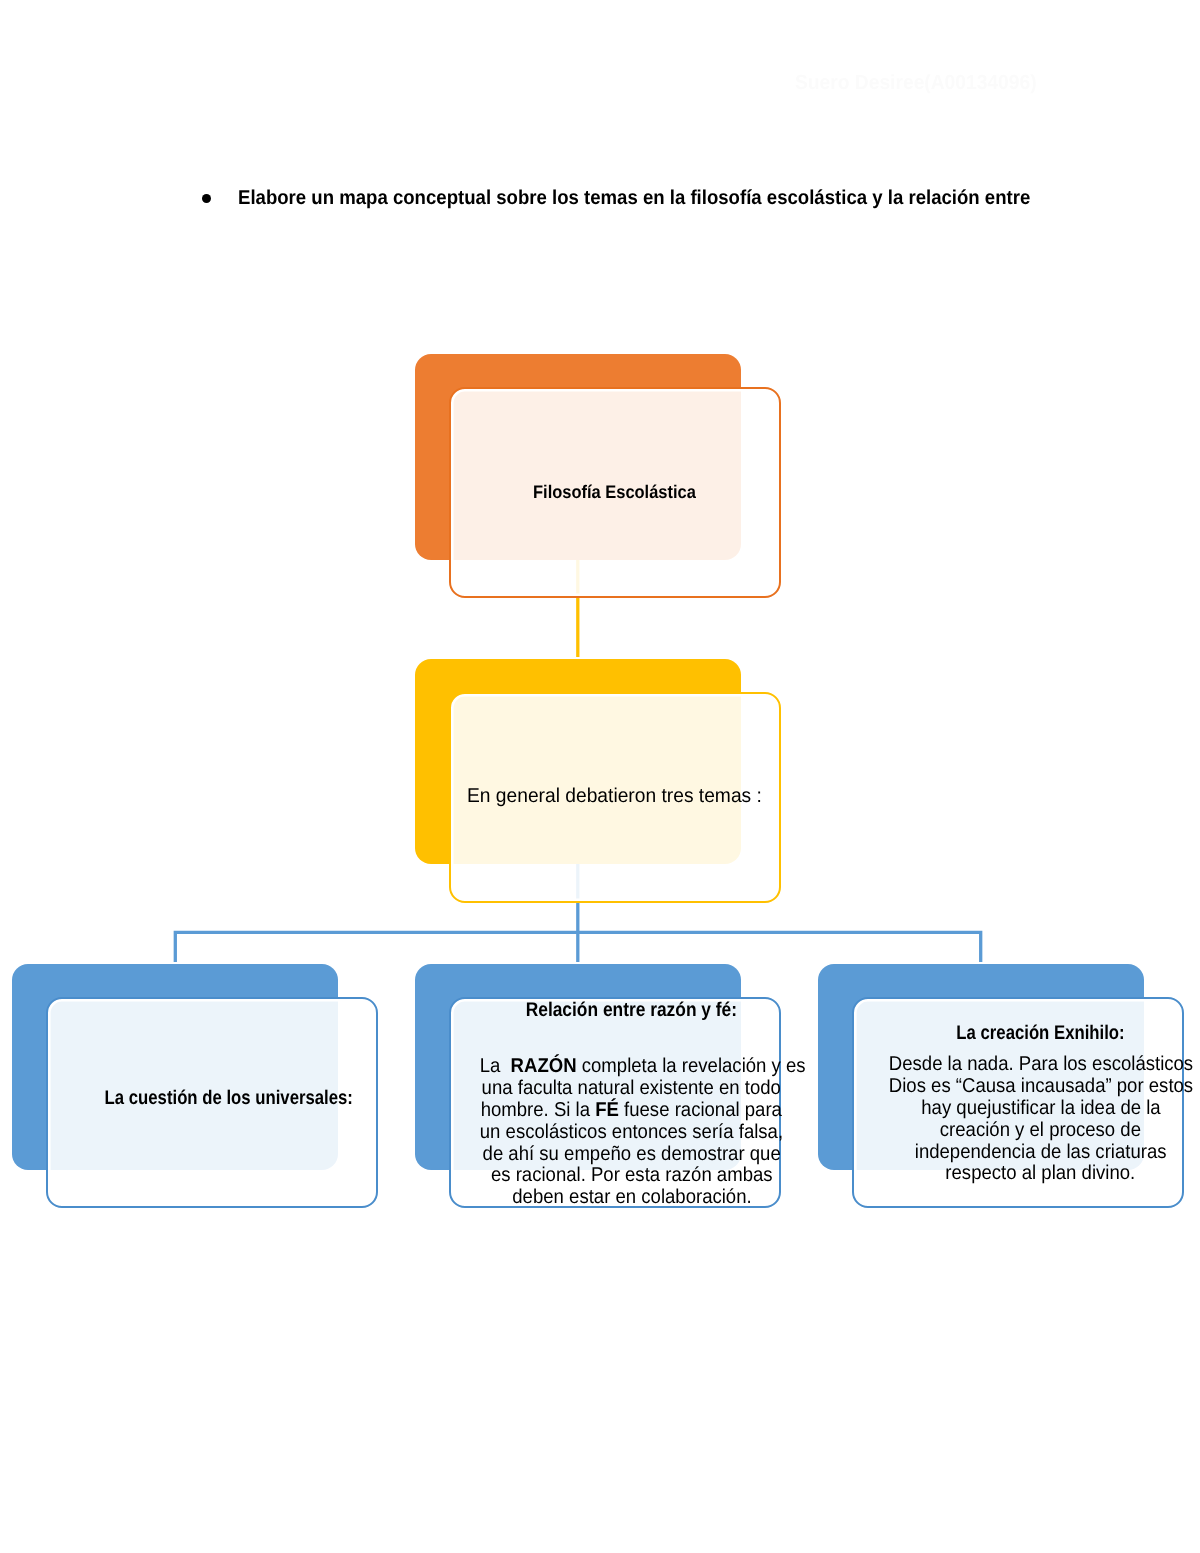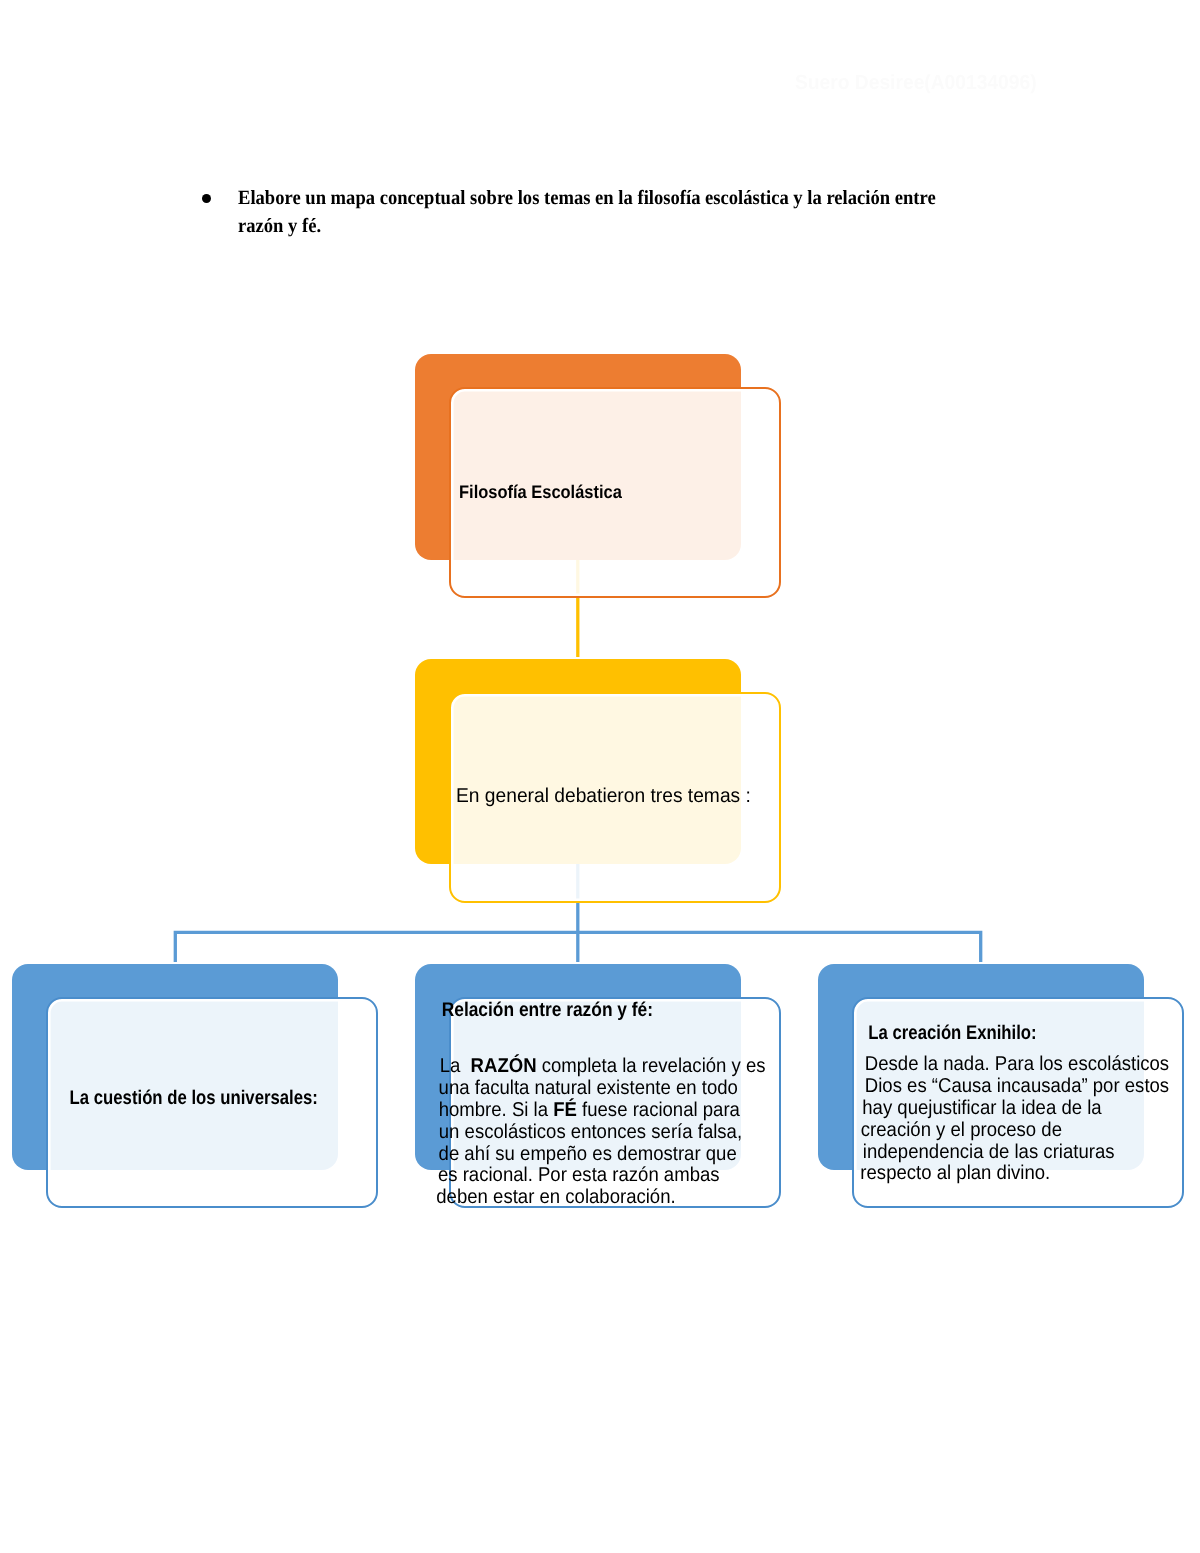--- a/index.html
+++ b/index.html
@@ -19,35 +19,35 @@
 
   
   .bullet-row{position:absolute;left:202px;top:184px;width:860px;}
   .bullet-dot{position:absolute;left:0;top:0;width:14px;height:28.1px;
               line-height:28.1px;color:#000;font-size:0;}
   .bullet-dot::before{content:"";position:absolute;left:0px;top:9.6px;
               width:9px;height:9px;border-radius:50%;background:#000;}
   
   .bullet-text{position:absolute;left:36px;top:0;width:824px;
                font-size:20.1px;font-weight:bold;line-height:28.1px;color:#000;
-               opacity:0.999;font-family:Liberation Serif, serif;}
+               opacity:0.999;}
   .bullet-text span.l{display:block;white-space:nowrap;}
   .bullet-text span.l > i{display:inline-block;font-style:normal;
                transform:scaleX(0.925);transform-origin:left center;
                opacity:0.999;}
 
   
   #diagram{position:absolute;left:0;top:0;width:1200px;height:1553px;}
   .back{position:absolute;border-radius:16px;z-index:2;}
   .front{position:absolute;border-radius:16px;background:rgba(255,255,255,0.885);
          box-sizing:border-box;z-index:3;
          box-shadow:inset 0 0 0 2.6px #ffffff;}
   .cap{position:absolute;z-index:6;display:flex;flex-direction:column;
        justify-content:center;align-items:center;color:#000;}
-  .txt{text-align:left;width:100%;opacity:0.999;}
+  .txt{text-align:center;width:100%;opacity:0.999;}
   .txt .l{display:block;white-space:nowrap;}
   .txt .l > i{display:inline-block;font-style:normal;opacity:0.999;}
   .ttl{font-weight:bold;}
   svg.conn{position:absolute;left:0;top:0;z-index:1;overflow:visible;}
 
   
   .s-reg{font-size:20px;line-height:21.8px;}
   .s-ttl{font-size:19.8px;line-height:21.8px;}
   .s-root{font-size:18.3px;line-height:21.8px;}
   .sq-reg .l > i{transform:scaleX(0.928);}
@@ -63,21 +63,20 @@
 <body>
 
 <div id="page">
 
   <div class="hdr"><i>Suero Desiree(A00134096)</i></div>
 
   <div class="bullet-row">
     <div class="bullet-dot">•</div>
     <div class="bullet-text">
         <span class="l"><i>Elabore un mapa conceptual sobre los temas en la filosofía escolástica y la relación entre</i></span>
-        <span class="l"><i>razón y fé.</i></span>
       </div>
   </div>
 
   <div id="diagram">
 
     <svg class="conn" width="1200" height="1553">
       <line x1="577.8" y1="560" x2="577.8" y2="657" stroke="#FFC000" stroke-width="3.3"></line>
       <line x1="577.8" y1="864" x2="577.8" y2="962" stroke="#5B9BD5" stroke-width="3.3"></line>
       <path d="M175.3 962 L175.3 932.4 L980.7 932.4 L980.7 962" fill="none" stroke="#5B9BD5" stroke-width="3.3"></path>
     </svg>
@@ -102,21 +101,21 @@
     <div class="front" style="left:45.7px;top:996.5px;width:331.9px;height:211.7px;border:2.6px solid #4A8DCB"></div>
     <div class="cap" style="left:46.7px;top:998.8px;width:365px;height:209.1px;">
       <div class="txt ttl s-ttl sq-ttl">
           <span class="l"><i>La cuestión de los universales:</i></span>
         </div>
       <div class="gap-para"></div>
     </div>
 
     <div class="back" style="left:415px;top:964px;width:326px;height:206px;background:#5B9BD5"></div>
     <div class="front" style="left:448.7px;top:996.5px;width:331.9px;height:211.7px;border:2.6px solid #4A8DCB"></div>
-    <div class="cap" style="left:427px;top:999.8px;width:329.3px;height:209.1px;gap:17px;">
+    <div class="cap" style="left:467px;top:999.8px;width:329.3px;height:209.1px;gap:17px;">
       <div class="txt ttl s-ttl sq-razon">
           <span class="l"><i>Relación entre razón y fé:</i></span>
         </div>
       <div class="gap-para"></div>
       <div class="txt s-reg sq-reg">
           <span class="l"><i>La&nbsp; <b>RAZÓN</b> completa la revelación y es</i></span>
           <span class="l"><i>una faculta natural existente en todo</i></span>
           <span class="l"><i>hombre. Si la <b>FÉ</b> fuese racional para</i></span>
           <span class="l"><i>un escolásticos entonces sería falsa,</i></span>
           <span class="l"><i>de ahí su empeño es demostrar que</i></span>

